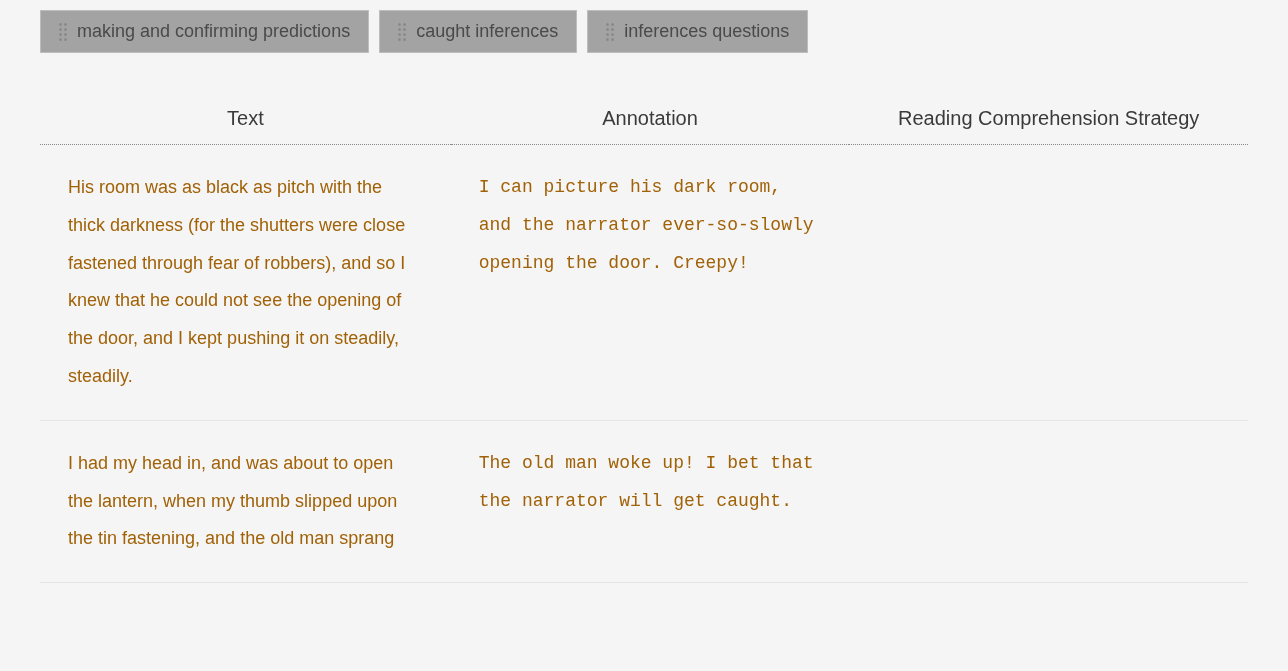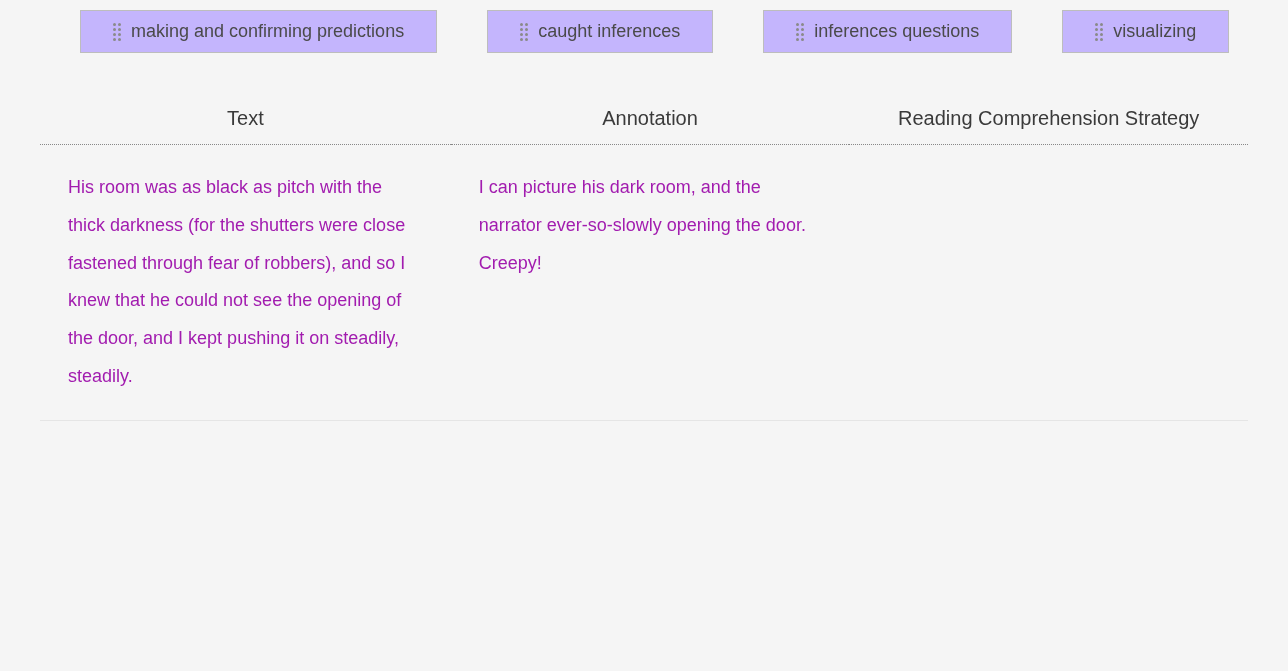--- a/index.html
+++ b/index.html
@@ -17,27 +17,26 @@
     .draggable-row {
       display: flex;
       gap: 10px;
       flex-wrap: wrap;
       margin-bottom: 40px;
     }
     .draggable-item {
       display: inline-flex;
       align-items: center;
       gap: 10px;
-      padding: 10px 32px;
+      padding: 10px 18px;
       border: 1px solid #bdbdbd;
-      background: #c4b5fd;
+      background: #a3a3a3;
       cursor: grab;
       color: #4a4a4a;
       font-size: 18px;
-      margin-left: 40px;
     }
     .grip-icon {
       display: inline-flex;
       flex-direction: column;
       gap: 2px;
     }
     .grip-icon .dots-row {
       display: flex;
       gap: 2px;
     }
@@ -59,27 +58,28 @@
       border-bottom: 1px dotted #888;
       color: #3a3a3a;
       font-size: 20px;
     }
     .table td {
       padding: 24px 28px;
       border-bottom: 1px solid #e5e5e5;
       vertical-align: top;
       font-size: 18px;
       line-height: 2.1;
-      color: #a21caf;
+      color: #a16207;
     }
     .table td:nth-child(1) {
       width: 34%;
     }
     .table td:nth-child(2) {
       width: 33%;
+      font-family: Liberation Mono, monospace;
     }
     .table td:nth-child(3) {
       width: 33%;
     }
   </style>
 </head>
 <body>
 
 <div class="draggable-row">
   <div class="draggable-item">
@@ -138,51 +138,35 @@
           <span class="dot"></span>
           <span class="dot"></span>
         </span>
       <span class="dots-row">
           <span class="dot"></span>
           <span class="dot"></span>
         </span>
     </span>
     <span>inferences questions</span>
   </div>
-  <div class="draggable-item">
-    <span class="grip-icon">
-      <span class="dots-row">
-          <span class="dot"></span>
-          <span class="dot"></span>
-        </span>
-      <span class="dots-row">
-          <span class="dot"></span>
-          <span class="dot"></span>
-        </span>
-      <span class="dots-row">
-          <span class="dot"></span>
-          <span class="dot"></span>
-        </span>
-      <span class="dots-row">
-          <span class="dot"></span>
-          <span class="dot"></span>
-        </span>
-    </span>
-    <span>visualizing</span>
-  </div>
 </div>
 
 <table class="table">
   <thead>
     <tr>
       <th>Text</th>
       <th>Annotation</th>
       <th>Reading Comprehension Strategy</th>
     </tr>
   </thead>
   <tbody>
     <tr>
       <td>His room was as black as pitch with the thick darkness (for the shutters were close fastened through fear of robbers), and so I knew that he could not see the opening of the door, and I kept pushing it on steadily, steadily.</td>
       <td>I can picture his dark room, and the narrator ever-so-slowly opening the door. Creepy!</td>
       <td></td>
     </tr>
+    <tr>
+      <td>I had my head in, and was about to open the lantern, when my thumb slipped upon the tin fastening, and the old man sprang</td>
+      <td>The old man woke up! I bet that the narrator will get caught.</td>
+      <td></td>
+    </tr>
   </tbody>
 </table>
 
 </body></html>

